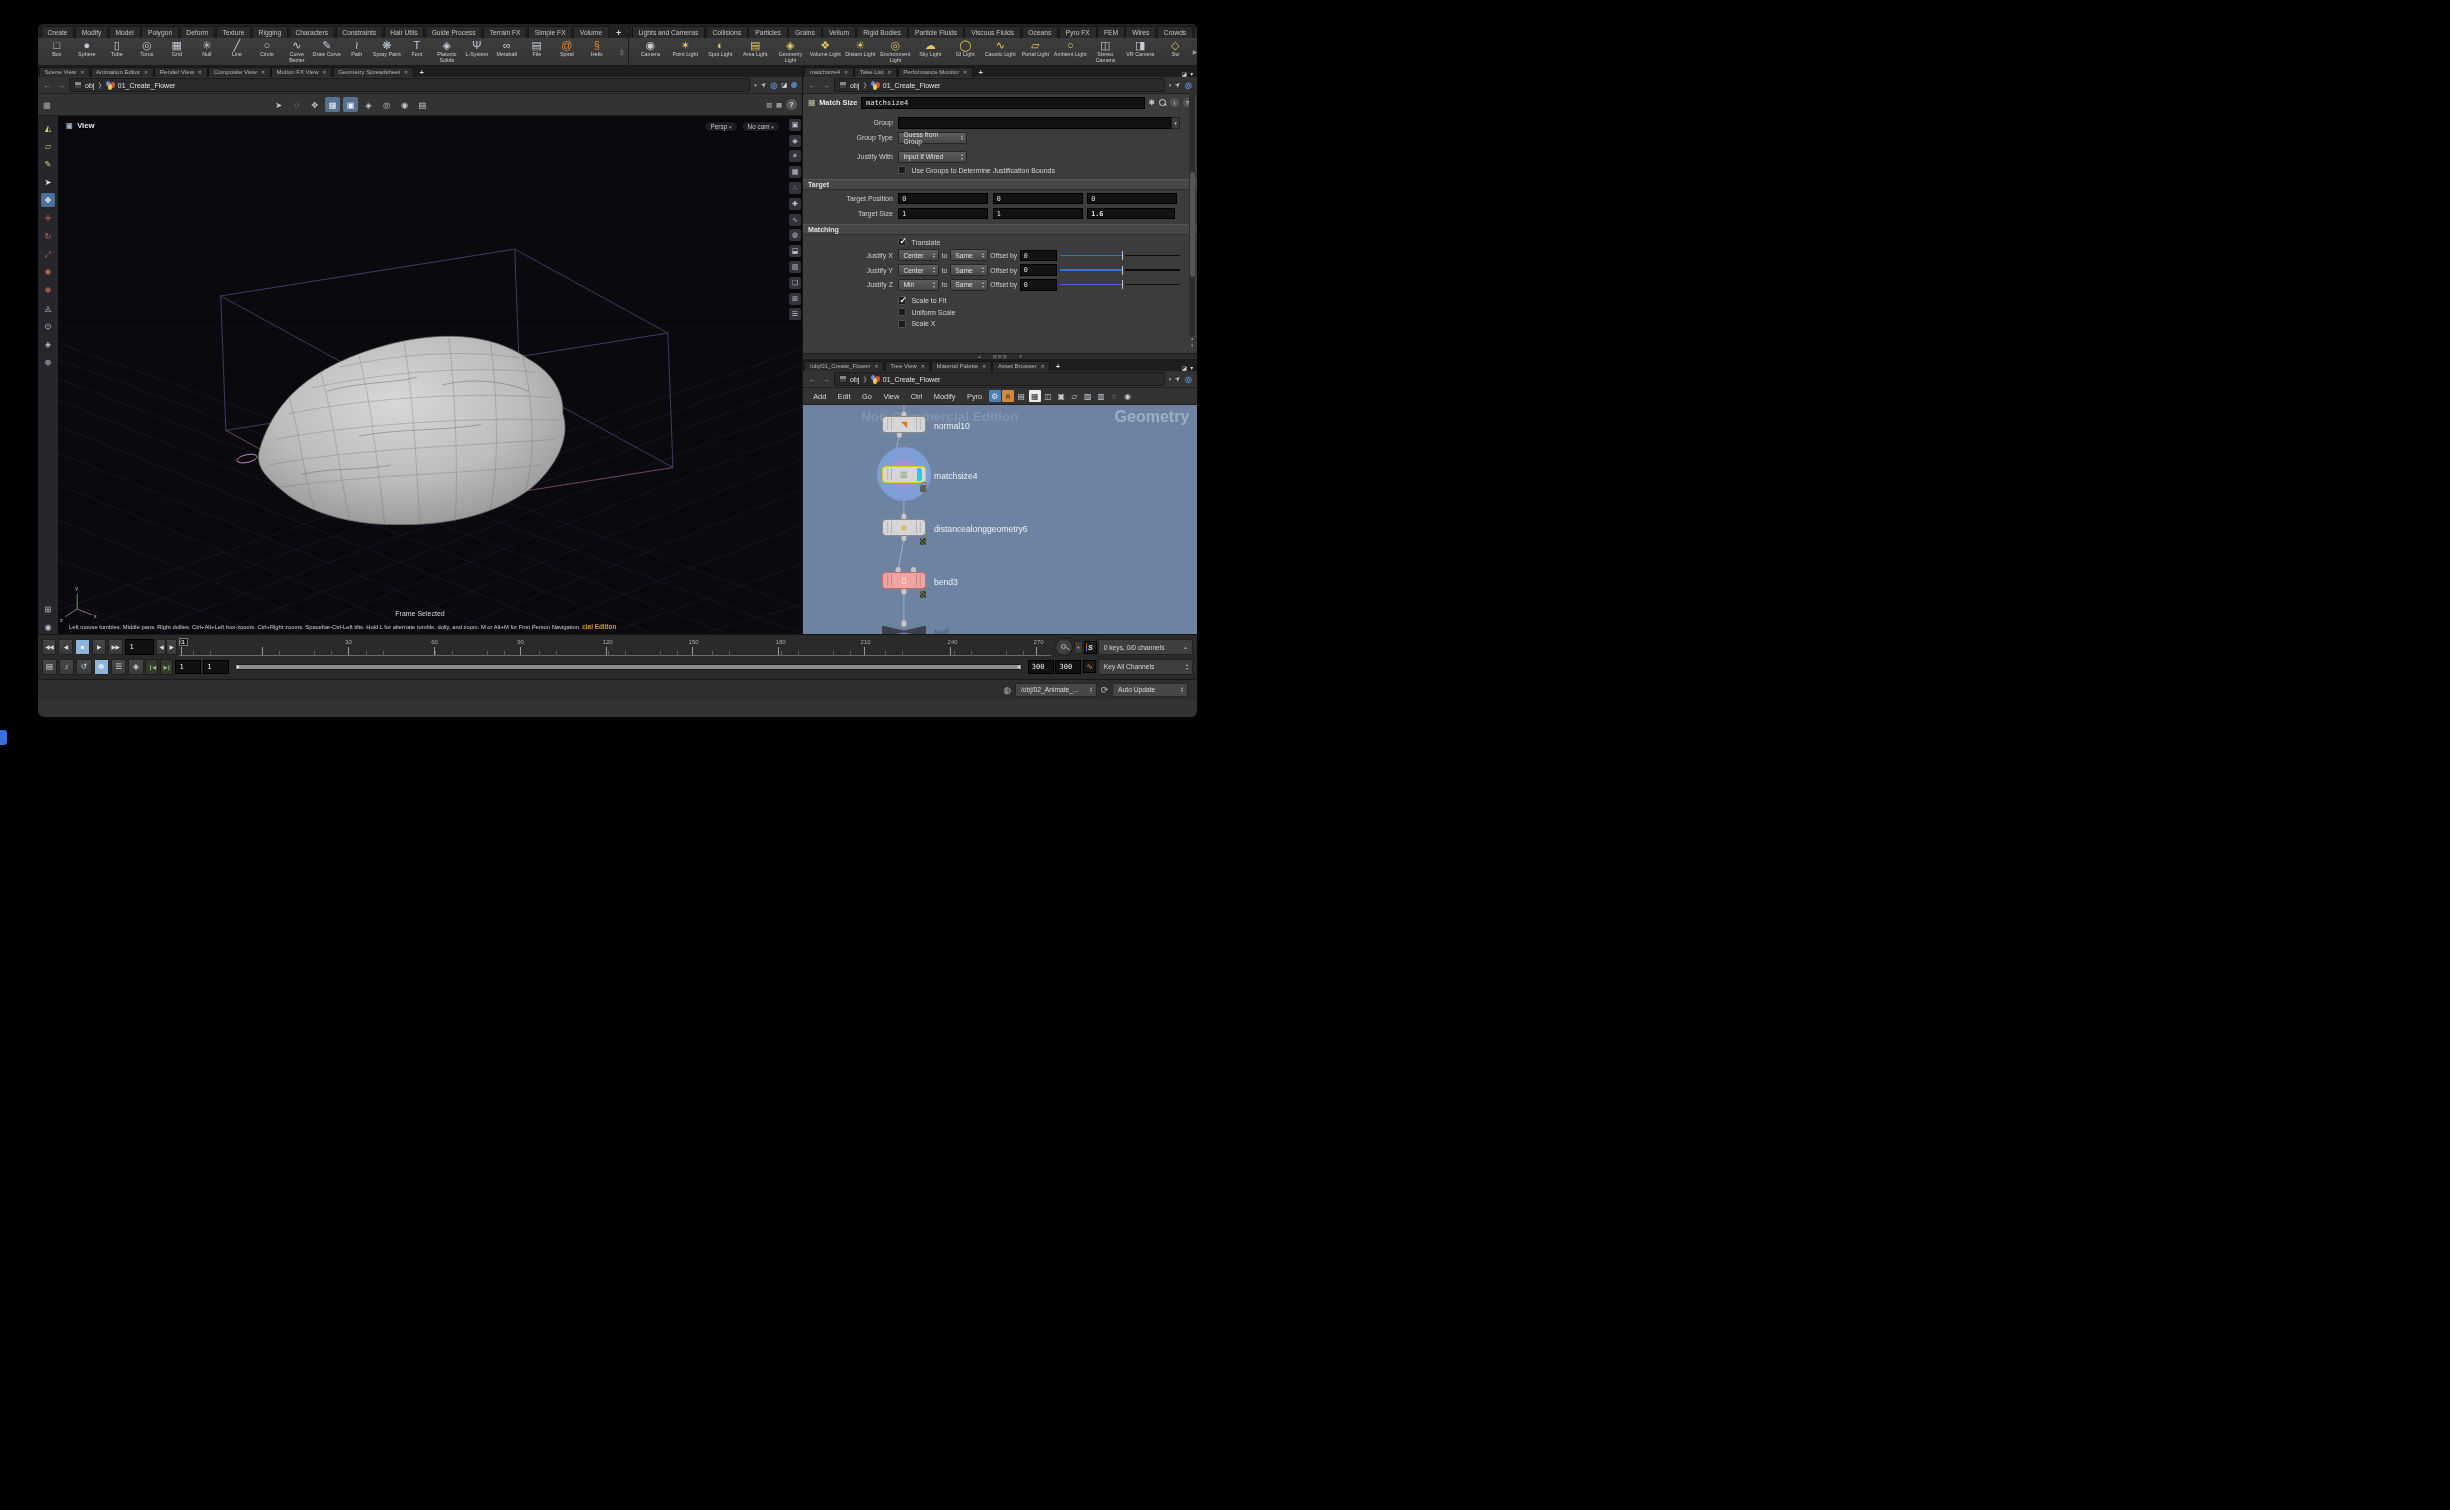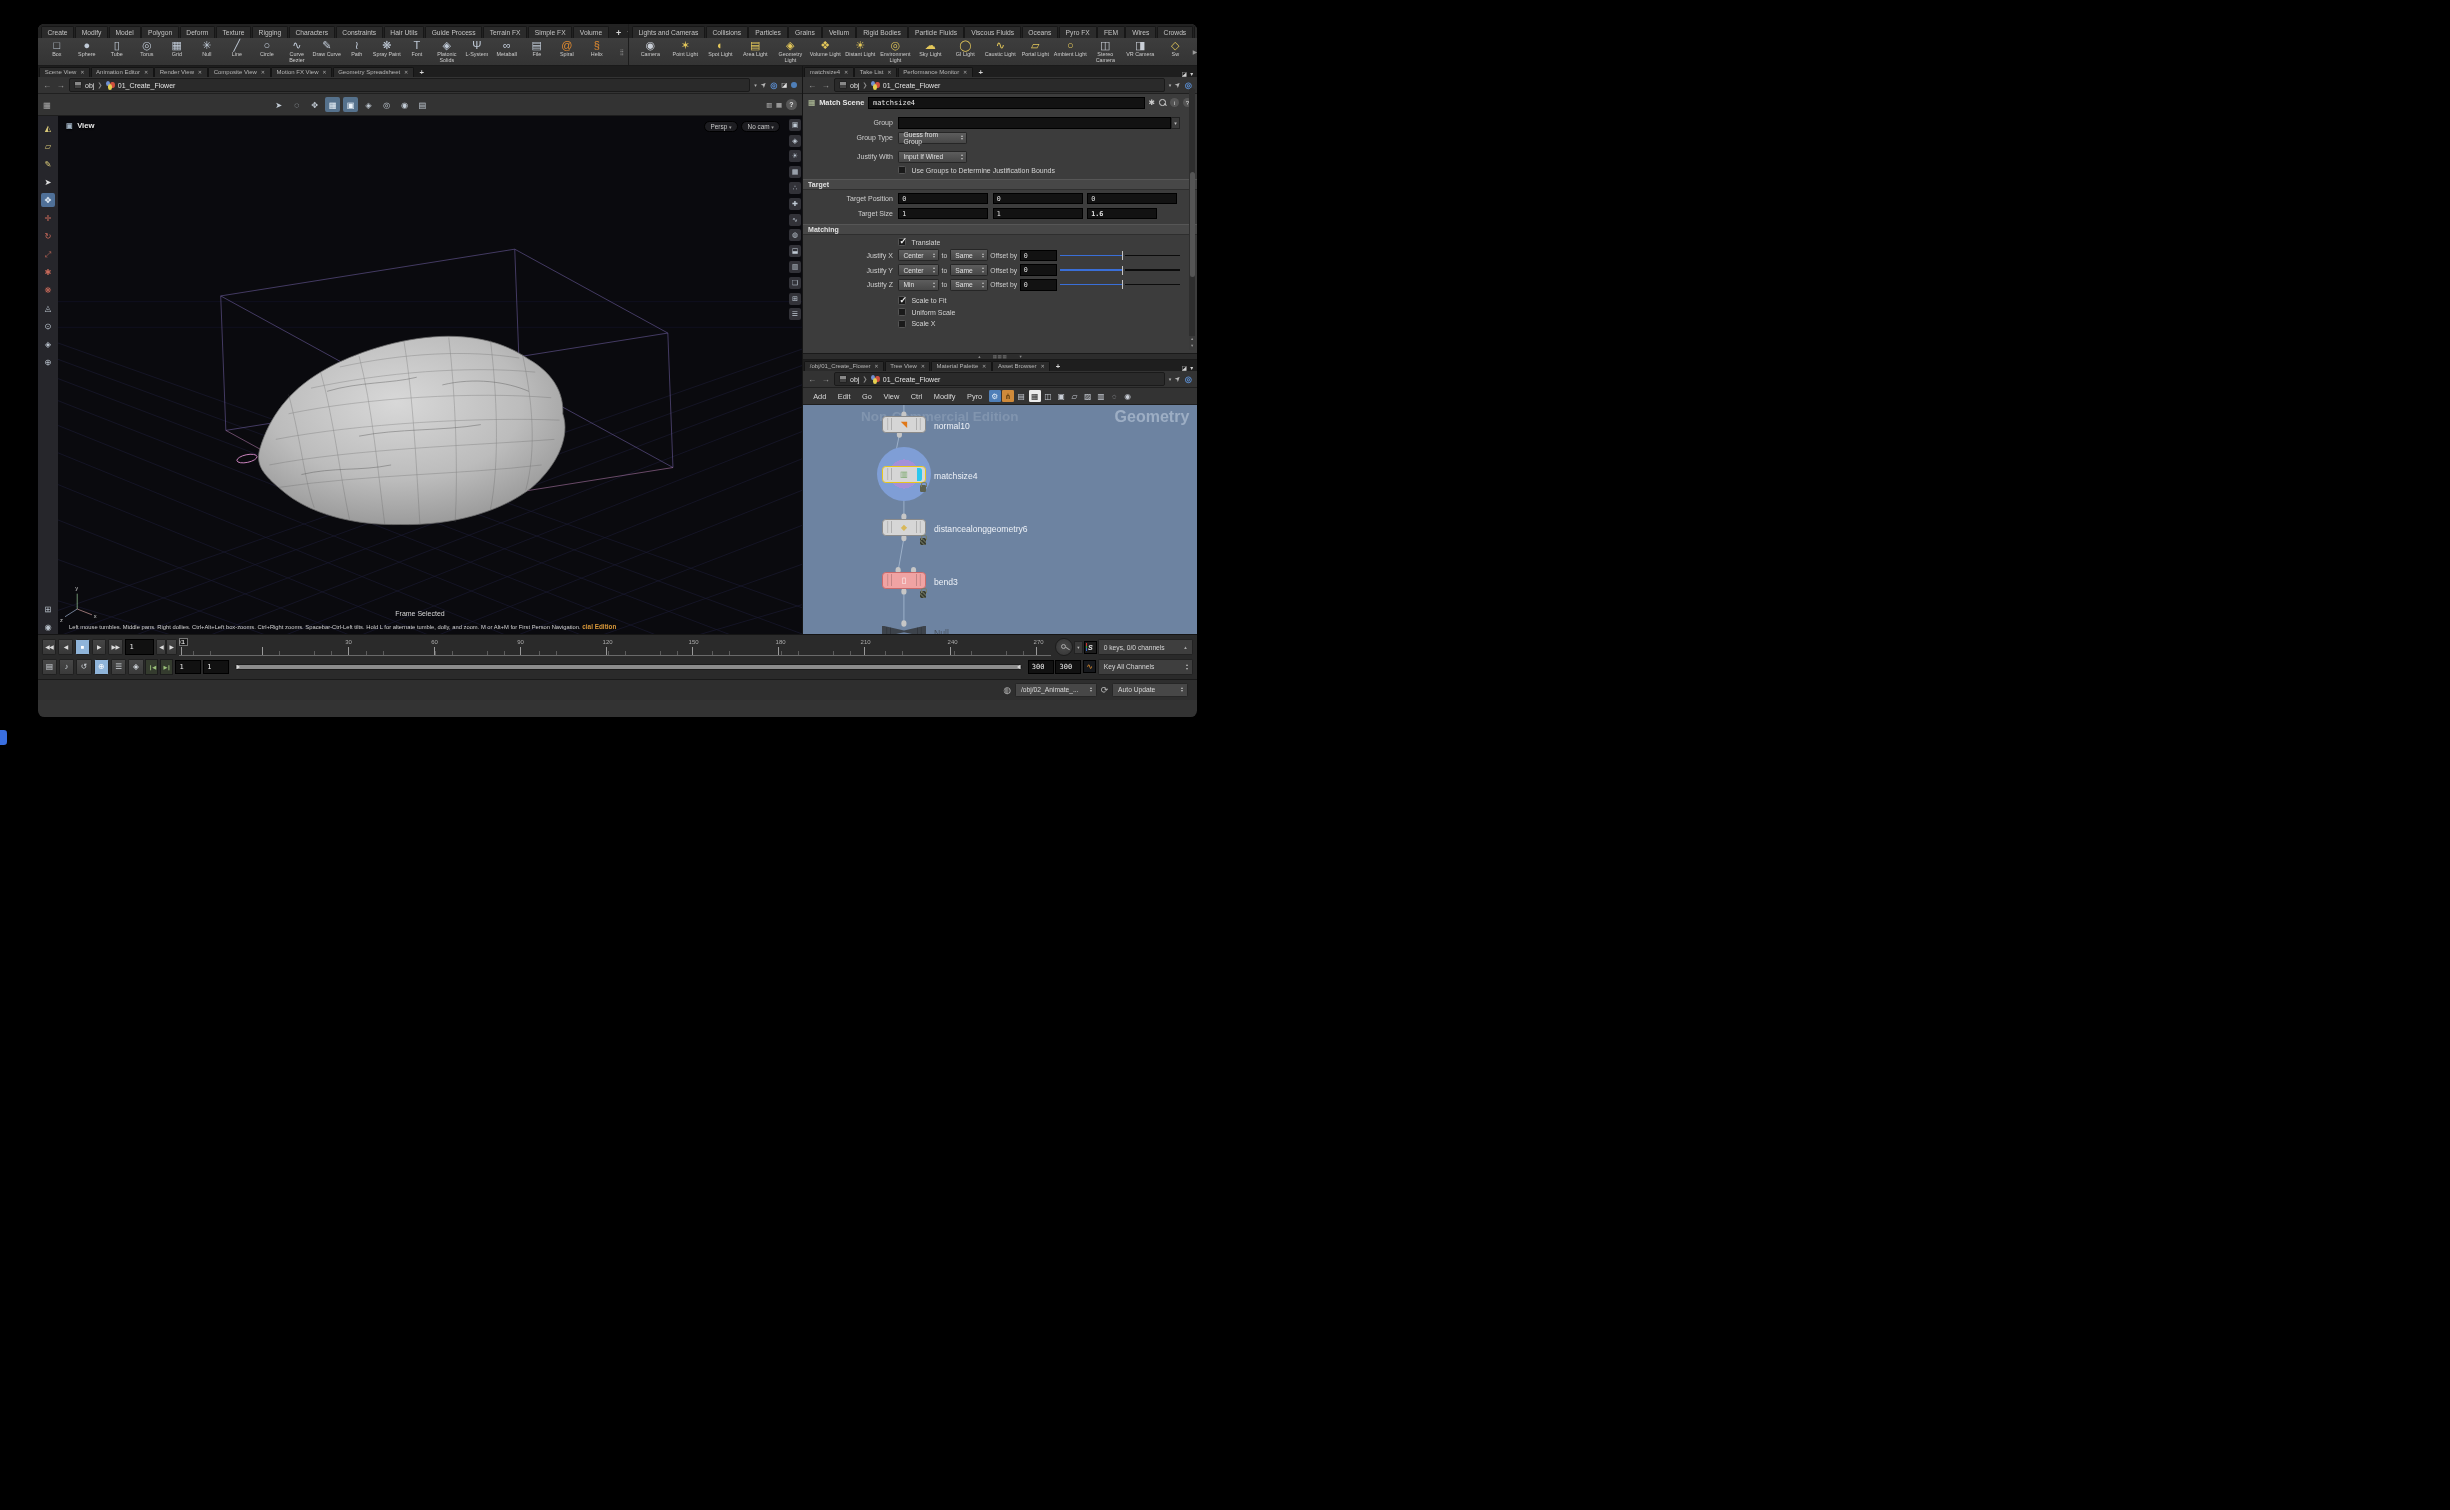--- a/index.html
+++ b/index.html
@@ -846,21 +846,21 @@
           </span>
           <span class="path-end">
             <span class="i-caret">▾</span>
             <span class="i-pin">➤</span>
             <span class="i-radial">◎</span>
           </span>
         </div>
 
         <div class="phead">
           <span class="nicon">▦</span>
-          <span class="ptitle">Match Scene</span>
+          <span class="ptitle">Match Size</span>
           <span class="pname">matchsize4</span>
           <span class="hicon">✱</span>
           <span class="i-mag"></span>
           <span class="circ">i</span>
           <span class="circ">?</span>
         </div>
 
         <div class="pbody">
           <div class="prow">
             <span class="plabel">Group</span>
@@ -897,21 +897,21 @@
           <div class="prow">
             <span class="plabel">Target Position</span>
             <span class="pfield" style="width:90px;margin-right:4.5px">0</span>
             <span class="pfield" style="width:90px;margin-right:4.5px">0</span>
             <span class="pfield" style="width:90px">0</span>
           </div>
           <div class="prow">
             <span class="plabel">Target Size</span>
             <span class="pfield" style="width:90px;margin-right:4.5px">1</span>
             <span class="pfield" style="width:90px;margin-right:4.5px">1</span>
-            <span class="pfield bold" style="width:70px">1.6</span>
+            <span class="pfield bold" style="width:88px">1.6</span>
           </div>
 
           <div class="sect">Matching</div>
           <div class="prow" style="height:10.3px">
             <span class="plabel"></span>
             <span class="cb" data-checked="true"></span>
             <span class="cb-label">Translate</span>
           </div>
 
             <div class="prow justify-row">

